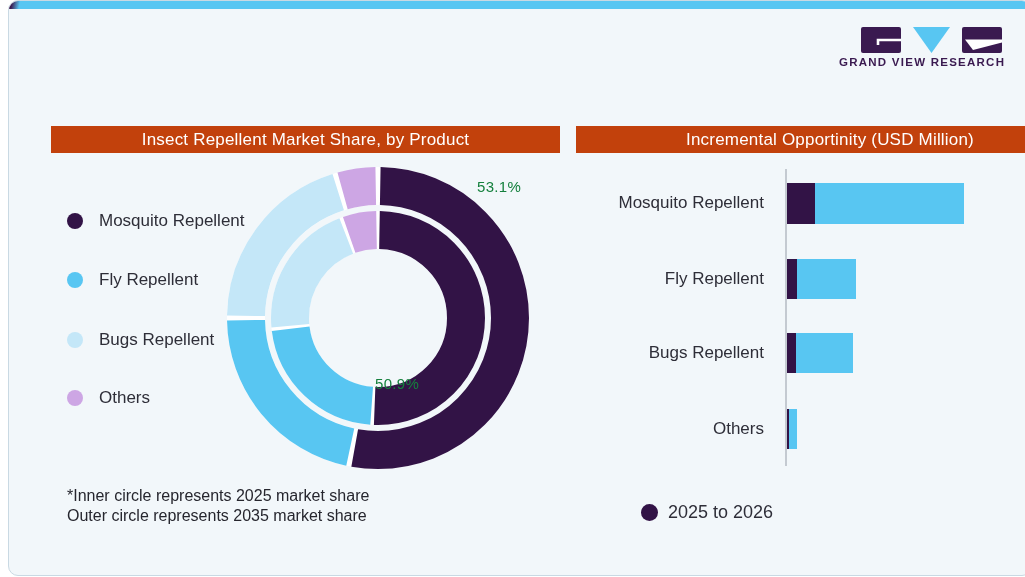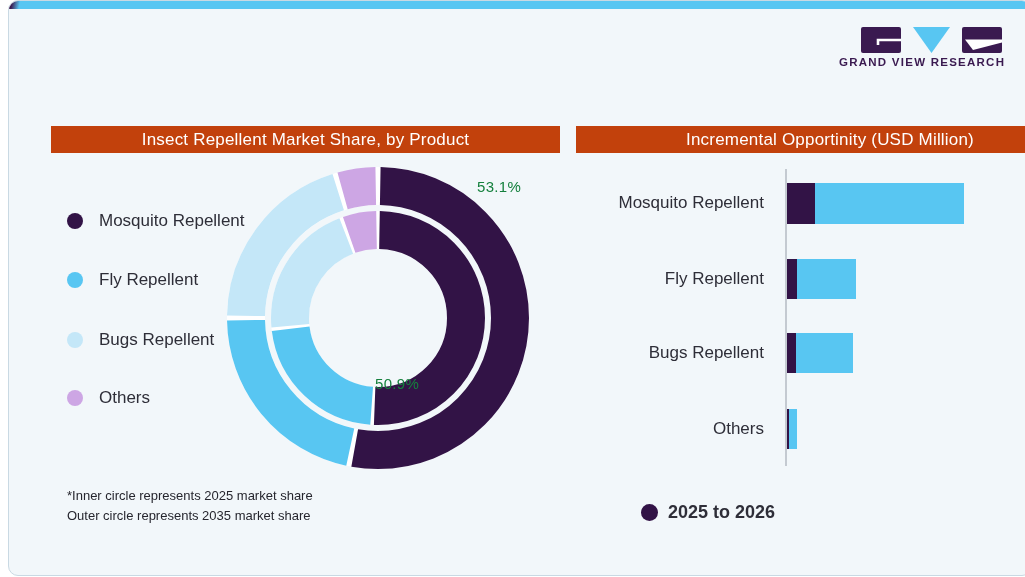--- a/index.html
+++ b/index.html
@@ -12,34 +12,34 @@
   .hdr{position:absolute;height:27px;background:#c2410c;color:#fff;display:flex;align-items:center;justify-content:center;font-size:17px;font-weight:500;letter-spacing:.2px;}
   .hdr-left{left:42px;top:125px;width:509px;}
   .hdr-right{left:567px;top:125px;width:508px;}
   .legend-row{position:absolute;left:58px;display:flex;align-items:center;gap:16px;}
   .dot{width:16px;height:16px;border-radius:50%;flex:0 0 auto;}
   .legend-label{font-size:17px;color:#2E2E38;white-space:nowrap;}
   .donut-wrap{position:absolute;left:218px;top:166px;width:302px;height:302px;}
   .pct{position:absolute;font-size:15px;color:#15803d;letter-spacing:.3px;}
   .pct-outer{left:468px;top:177px;}
   .pct-inner{left:366px;top:345px;margin-top:29px;}
-  .footnote{position:absolute;left:58px;top:485px;font-size:13px;line-height:20px;color:#26262E;}
+  .footnote{position:absolute;left:58px;top:485px;font-size:16px;line-height:20px;color:#26262E;}
   .axis{position:absolute;left:776px;top:168px;width:2px;height:297px;background:#C4CAD1;}
   .cat{position:absolute;width:188px;text-align:right;font-size:17px;line-height:20px;color:#2E2E38;white-space:nowrap;}
   .cat-0{left:567px;top:192px;}
   .cat-1{left:567px;top:268px;}
   .cat-2{left:567px;top:342px;}
   .cat-3{left:567px;top:418px;}
   .bar{position:absolute;left:778px;height:40px;display:flex;}
   .bar-0{top:182px;height:41px;}
   .bar-1{top:258px;}
   .bar-2{top:332px;}
   .bar-3{top:408px;}
   .seg{height:100%;}
-  .bar-legend{position:absolute;left:632px;top:501px;display:flex;align-items:center;font-weight:bold;}
+  .bar-legend{position:absolute;left:632px;top:501px;display:flex;align-items:center;}
   .bar-legend .dot{width:17px;height:17px;}
   .bar-legend-label{font-size:18px;color:#2E2E38;margin-left:10px;white-space:nowrap;}
   .bar-legend-item{display:flex;align-items:center;}
   .bar-legend-item + .bar-legend-item{margin-left:32px;}
 </style>
 </head>
 <body>
 
 <div class="card">
   <div class="accent"></div>

